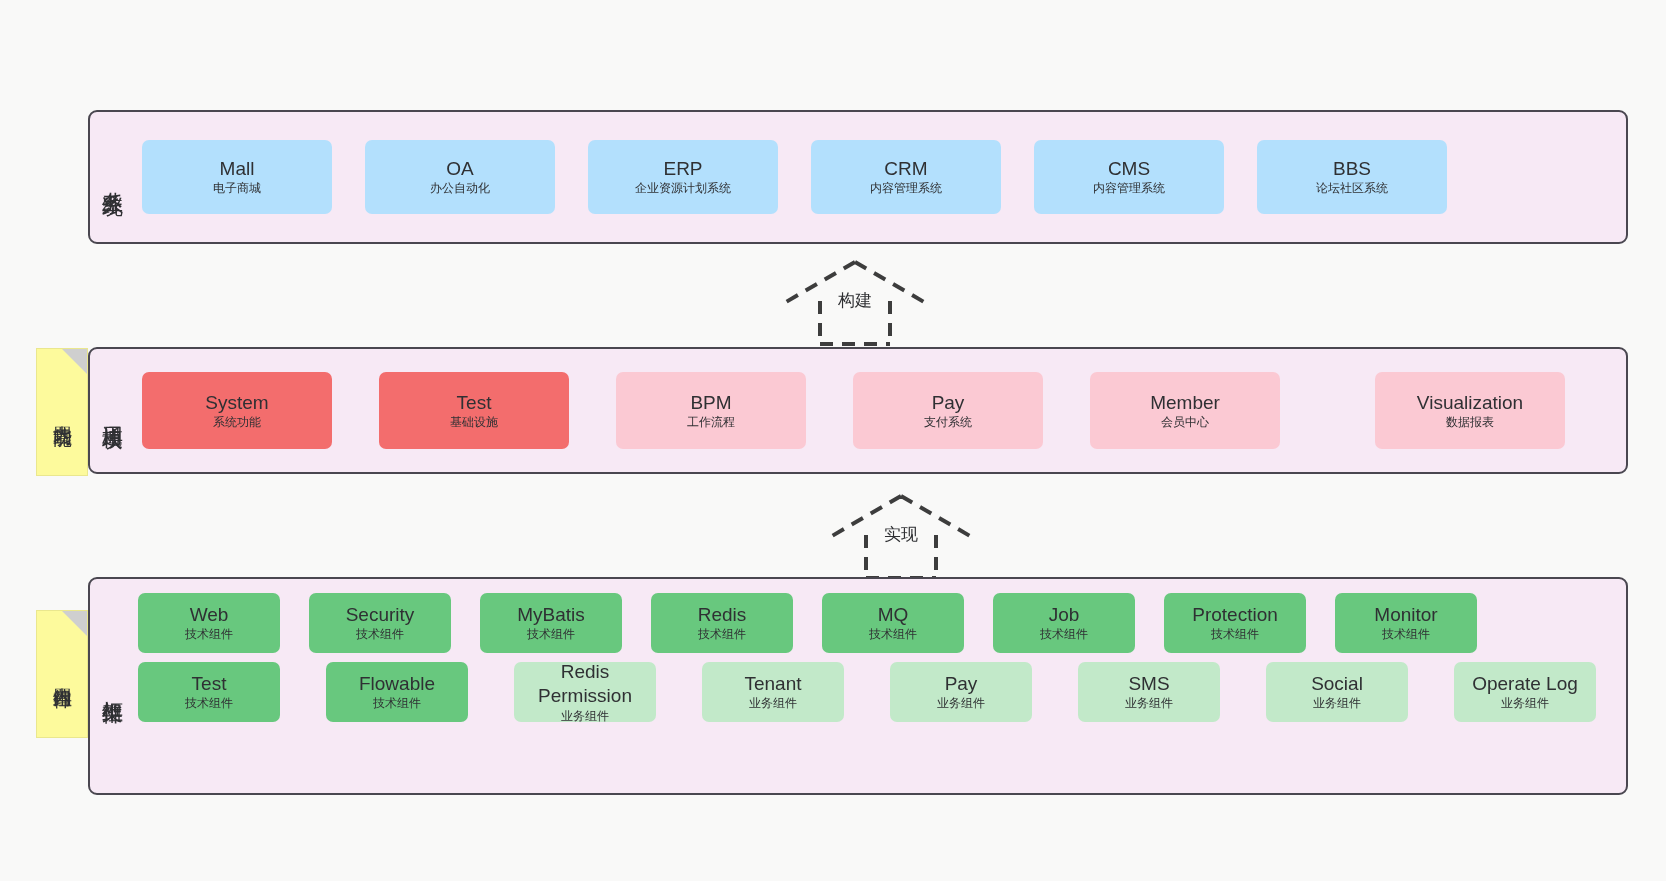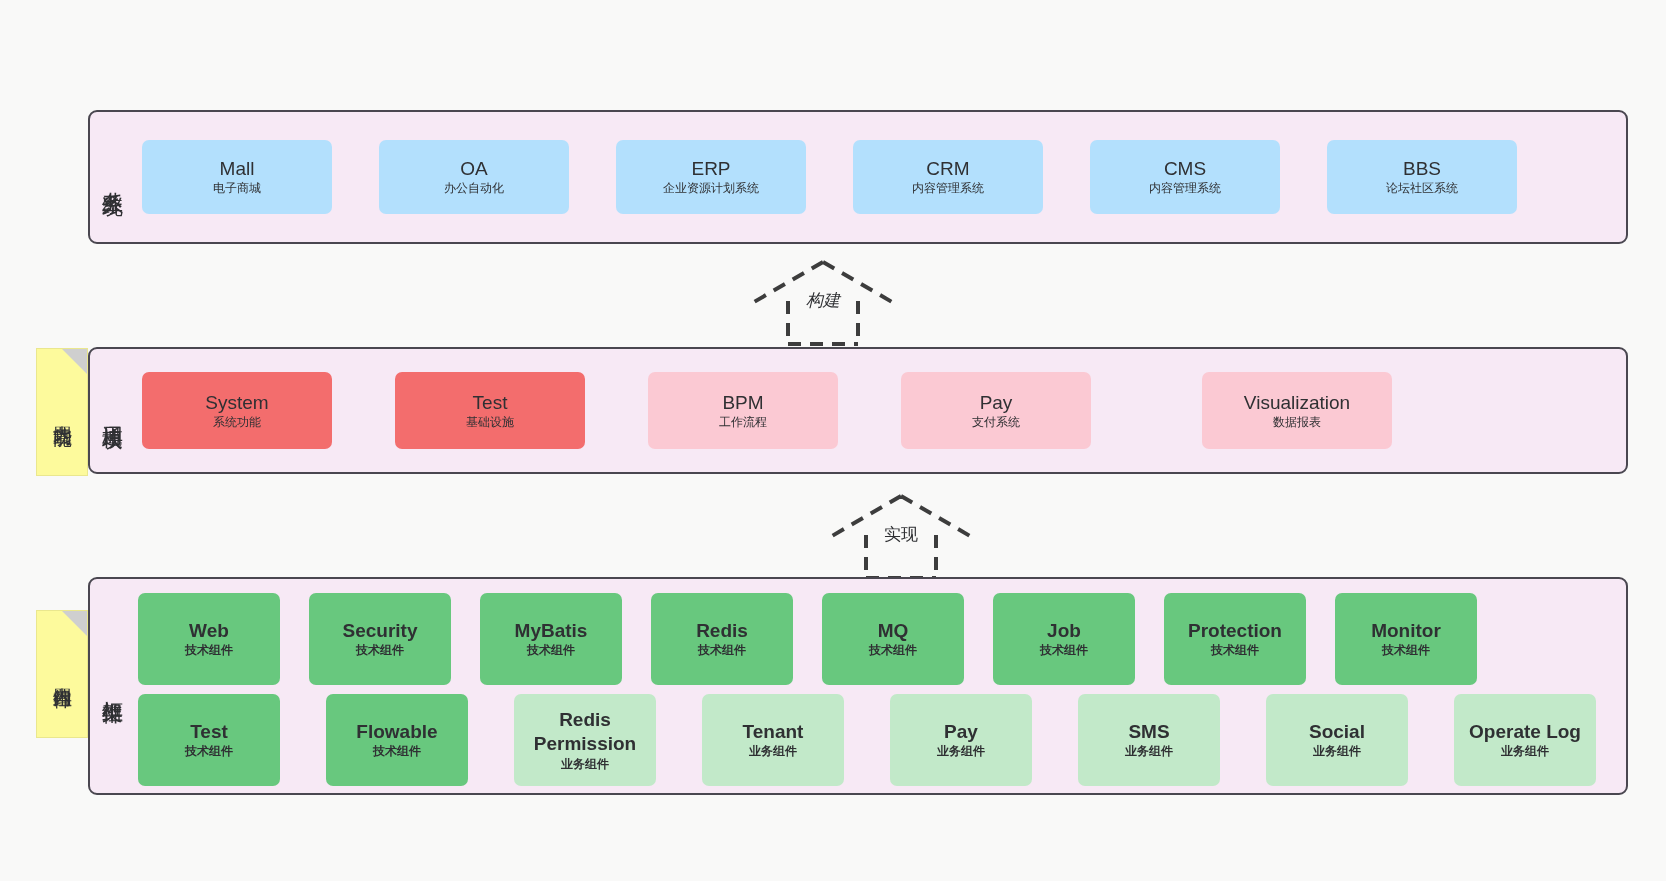--- a/index.html
+++ b/index.html
@@ -69,45 +69,44 @@
   }
   .c-blue   { background: #b3e0fd; }
   .c-red    { background: #f36d6d; }
   .c-pink   { background: #fbc9d3; text-align: right; }
   .c-green  { background: #68c87e; }
   .c-lgreen { background: #c2e9c9; }
 
   
   #layer-business { left: 88px; top: 110px; width: 1540px; height: 134px; }
   #layer-business .layer-body { gap: 0; justify-content: flex-start; padding-left: 8px; }
-  #layer-business .card { width: 190px; height: 74px; margin-right: 47px; }
+  #layer-business .card { width: 190px; height: 74px; margin-right: 33px; }
   #layer-business .card:last-child { margin-right: 0; }
 
   
   #layer-common { left: 88px; top: 347px; width: 1540px; height: 127px; }
-  #layer-common .layer-body { gap: 16px; justify-content: flex-start; padding-left: 8px; }
+  #layer-common .layer-body { gap: 0; justify-content: flex-start; padding-left: 8px; }
   #layer-common .card { width: 190px; height: 77px; margin-right: 47px; }
   #layer-common .card:last-child { margin-right: 0; margin-left: 48px; }
 
   
   #layer-framework { left: 88px; top: 577px; width: 1540px; height: 218px; }
   #layer-framework .layer-body {
     display: block;
     padding: 14px 12px 14px 4px;
   }
   .fw-row {
     display: flex;
     justify-content: flex-start;
   }
   .fw-row + .fw-row { margin-top: 9px; gap: 17px; }
   .fw-row .card {
     width: 142px;
-    height: 92px;
+    height: 60px;
     margin-right: 29px;
-    font-weight: bold;
   }
   .fw-row .card:last-child { margin-right: 0; }
 
   
   .note {
     position: absolute;
     box-sizing: border-box;
     background: #fdfa9c;
     z-index: 1;
     display: flex;
@@ -144,21 +143,21 @@
     left: 50%;
     transform: translateX(-50%);
     top: 34px;
     font-size: 17px;
     line-height: 1;
     color: #2f3033;
     background: transparent;
     white-space: nowrap;
     padding: 0 2px;
   }
-  #connector-build  { left: 740px; top: 258px; width: 166px; height: 88px; font-style: italic; }
+  #connector-build  { left: 772px; top: 258px; width: 166px; height: 88px; }
   #connector-impl   { left: 818px; top: 492px; width: 166px; height: 88px; }
 </style>
 </head>
 <body>
 
 <section class="layer" id="layer-business">
   <div class="layer-title">业务系统</div>
   <div class="layer-body">
     <div class="card c-blue">
       <span>Mall</span>
@@ -213,20 +212,24 @@
     </div>
     <div class="card c-pink">
       <span>BPM</span>
       <span class="card-sub">工作流程</span>
     </div>
     <div class="card c-pink">
       <span>Pay</span>
       <span class="card-sub">支付系统</span>
     </div>
     <div class="card c-pink">
+      <span>Member</span>
+      <span class="card-sub">会员中心</span>
+    </div>
+    <div class="card c-pink">
       <span>Visualization</span>
       <span class="card-sub">数据报表</span>
     </div>
   </div>
 </section>
 
 <div class="connector" id="connector-impl">
   <svg width="166" height="88" viewBox="0 0 166 88">
     <path d="M83 4 L152 44 M83 4 L14 44" fill="none" stroke="#3d3d3d" stroke-width="4" stroke-dasharray="13 9" stroke-linecap="butt"></path>
     <path d="M48 43 L48 86 M118 43 L118 86 M48 86 L118 86" fill="none" stroke="#3d3d3d" stroke-width="4" stroke-dasharray="13 9" stroke-linecap="butt"></path>

